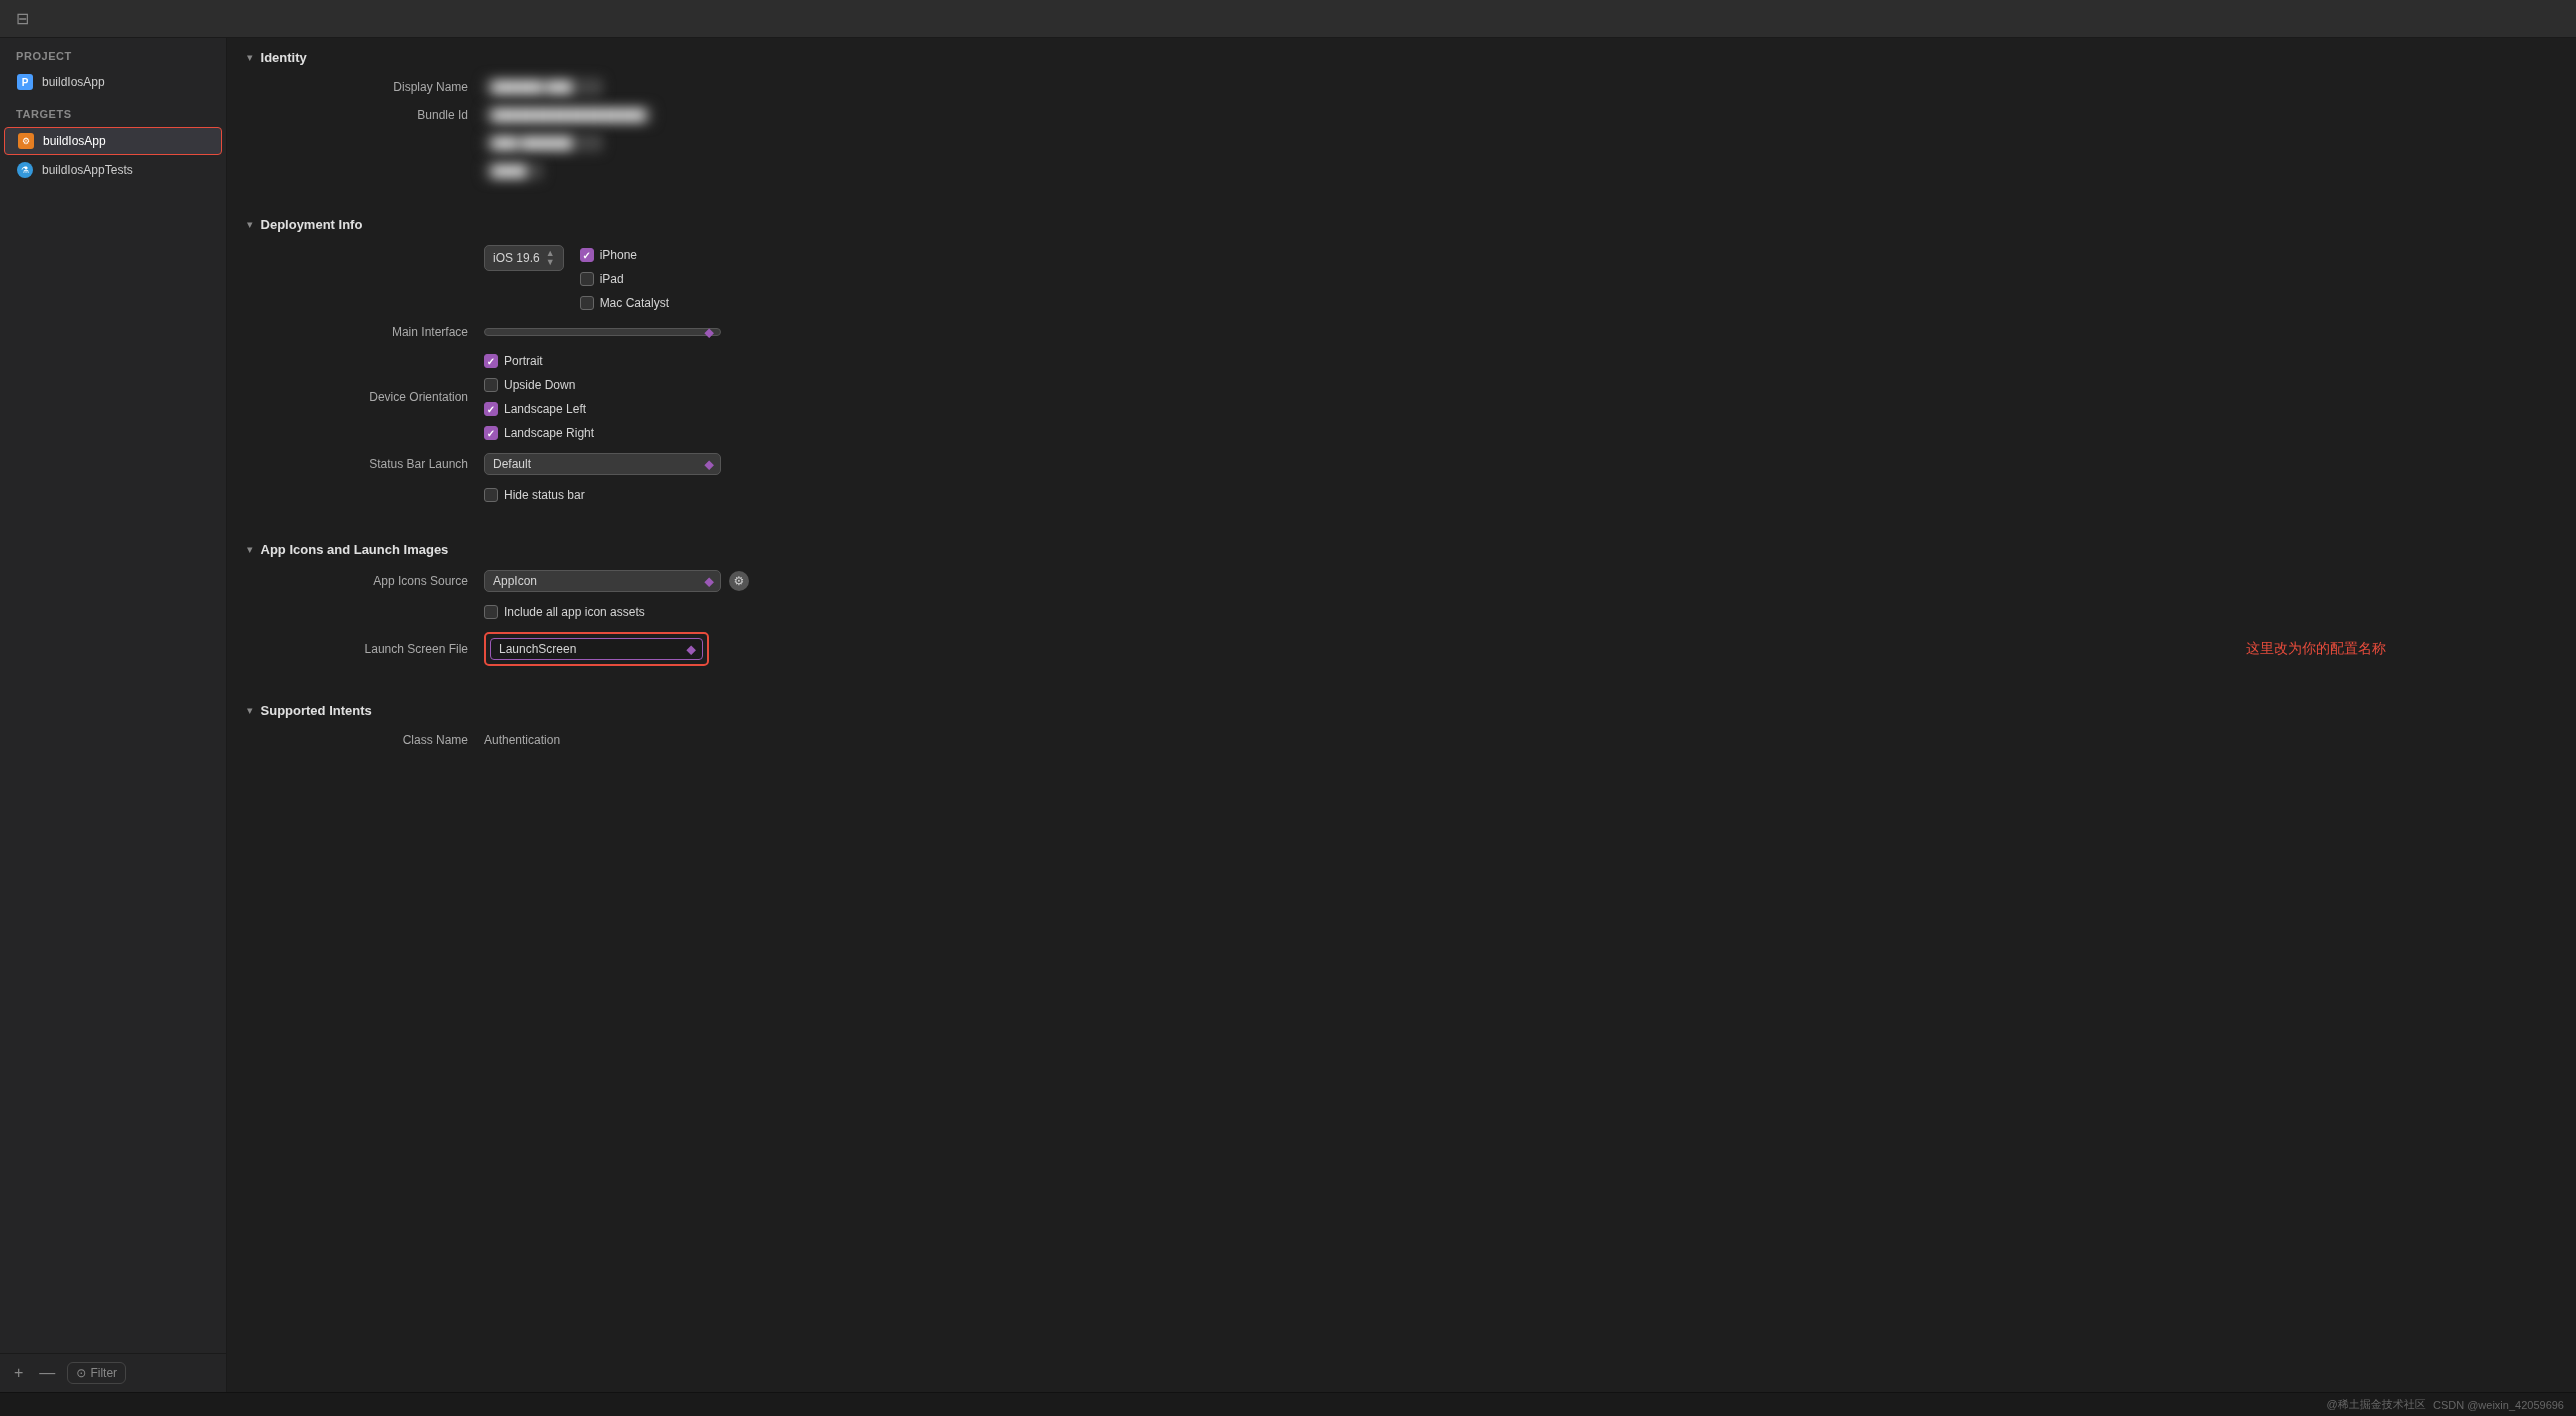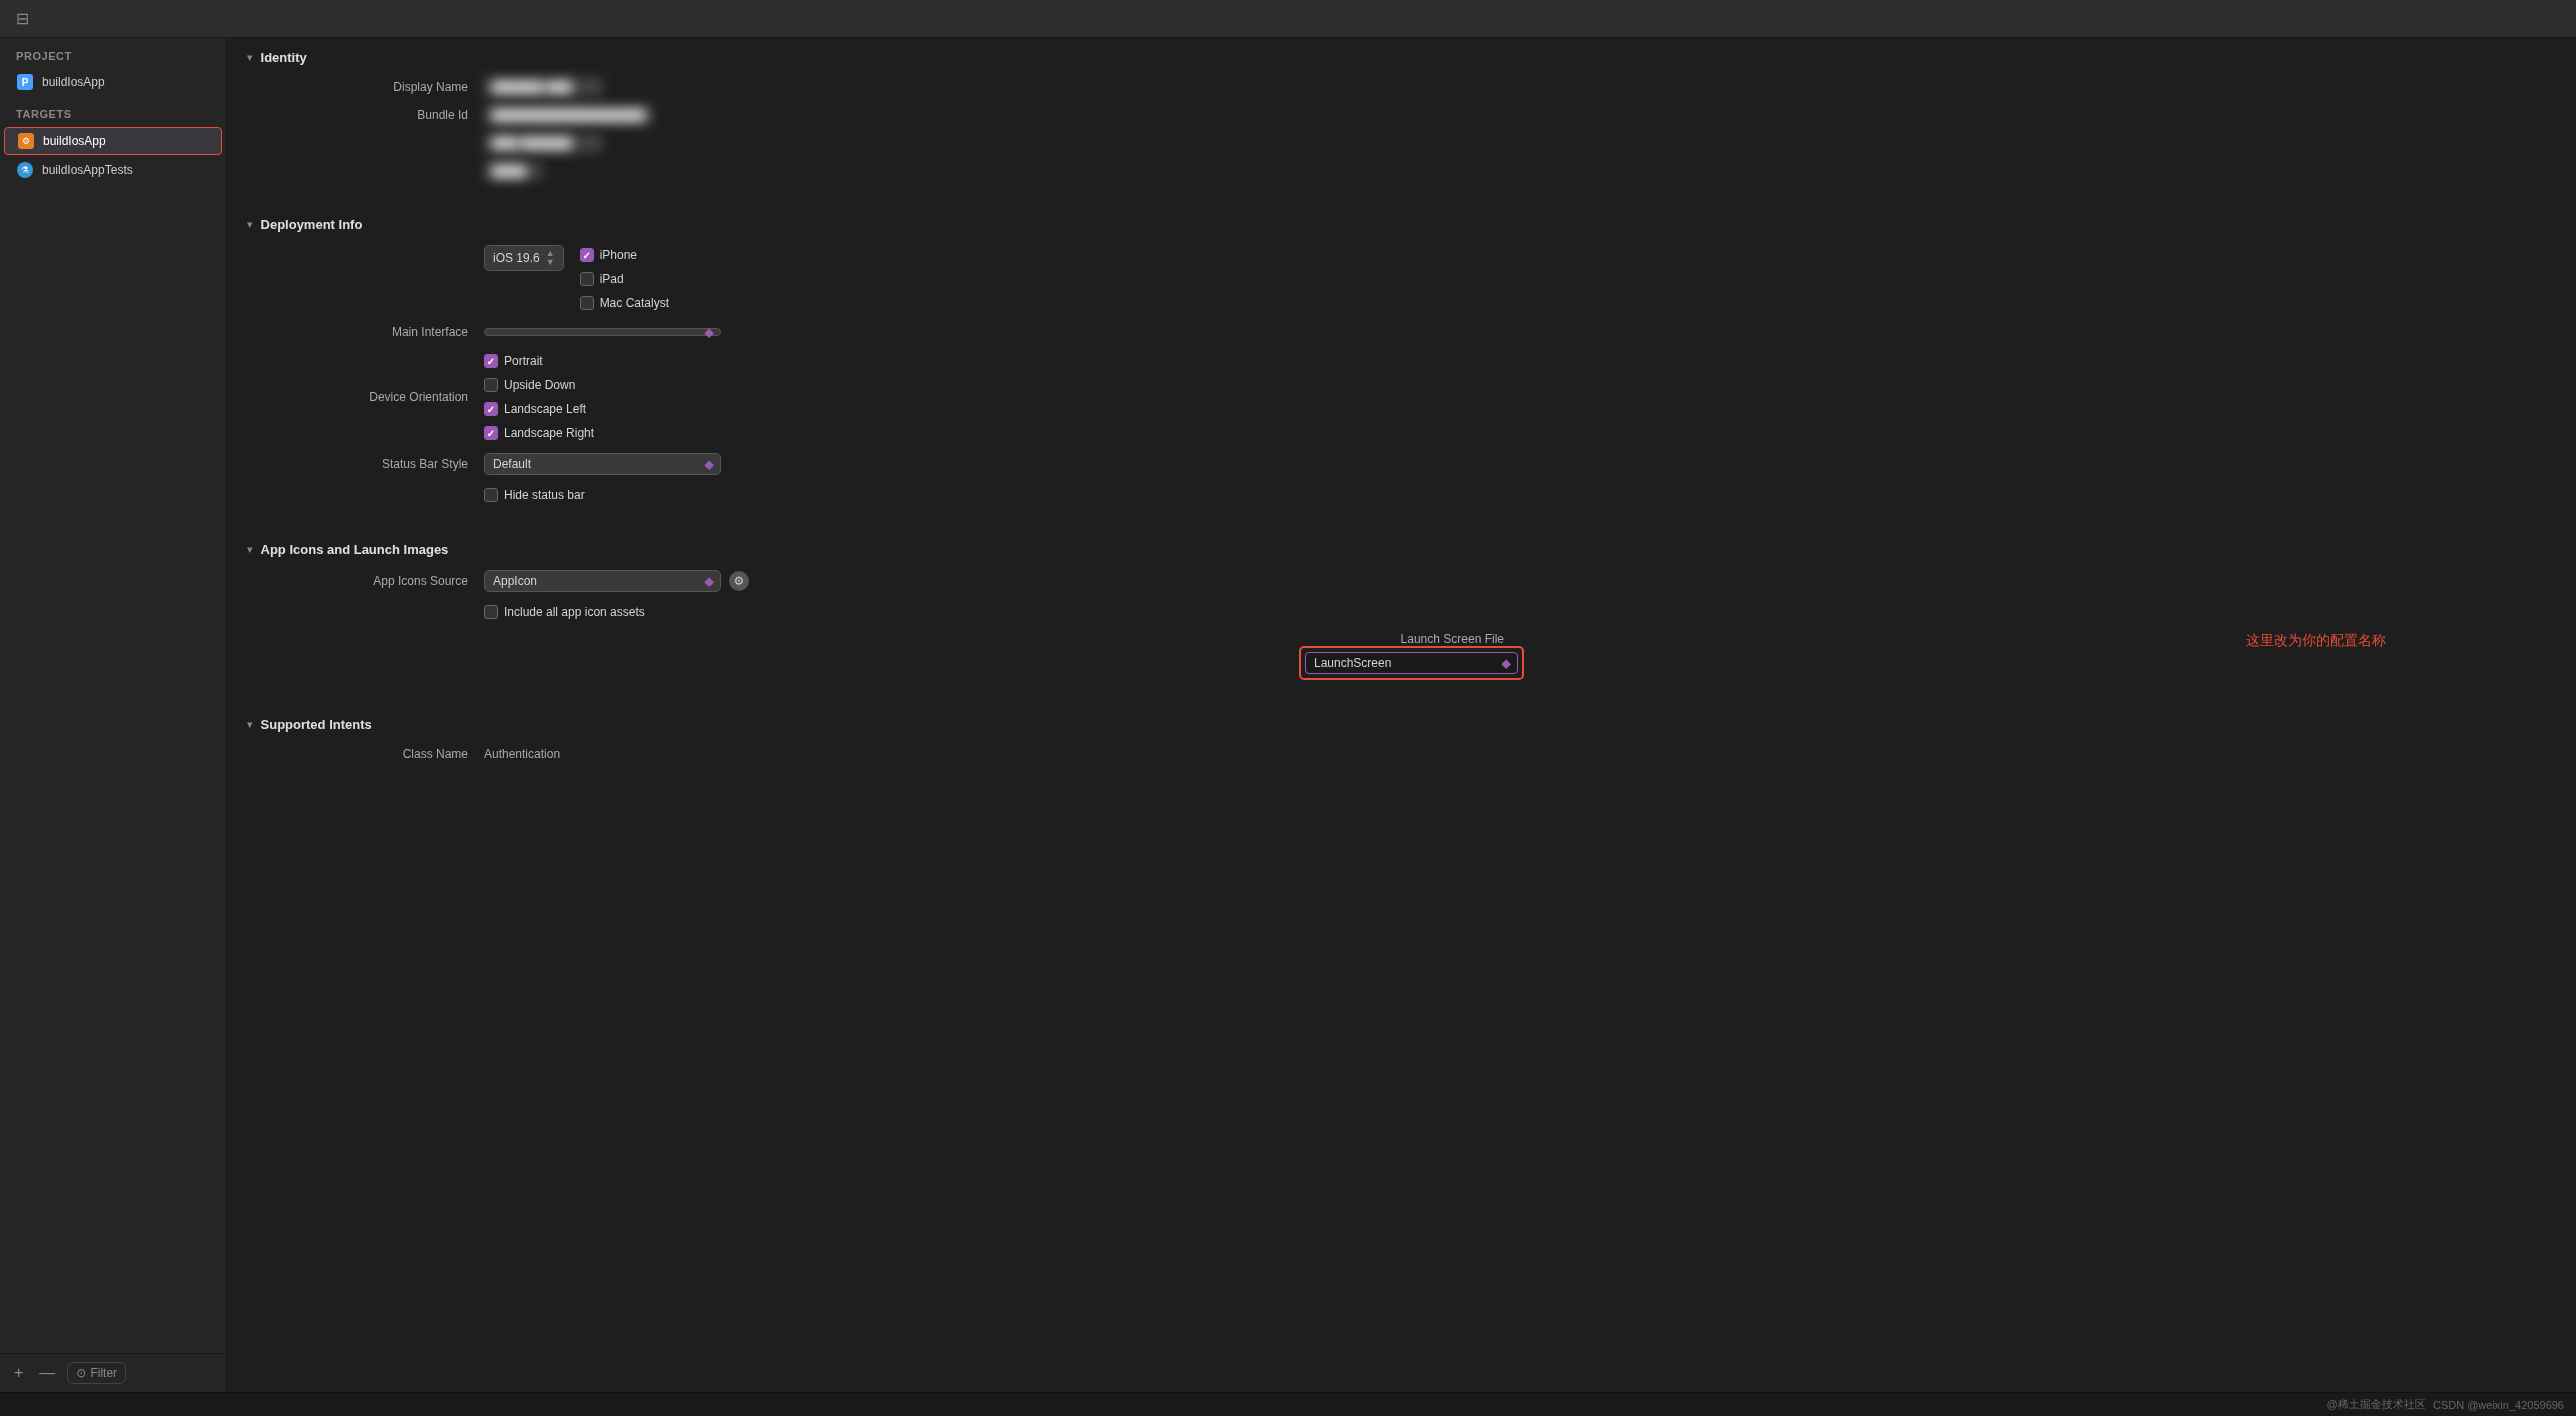--- a/index.html
+++ b/index.html
@@ -390,21 +390,20 @@
       color: #e74c3c;
       font-size: 14px;
       font-weight: 500;
       position: absolute;
       right: 170px;
       white-space: nowrap;
     }
 
     .relative-row {
       position: relative;
-      flex-direction: column;
     }
 
     
     .bottom-bar {
       background: #1a1a1a;
       border-top: 1px solid #111;
       padding: 4px 12px;
       display: flex;
       justify-content: flex-end;
       align-items: center;
@@ -558,21 +557,21 @@
               <span class="checkbox-label">Landscape Left</span>
             </div>
             <div class="checkbox-row">
               <div class="checkbox checked"></div>
               <span class="checkbox-label">Landscape Right</span>
             </div>
           </div>
         </div>
 
         <div class="setting-row">
-          <span class="setting-label">Status Bar Style</span>
+          <span class="setting-label">Status Bar Launch</span>
           <div class="dropdown" style="min-width:237px;">
             <span>Default</span>
             <span class="dropdown-arrow">⬥</span>
           </div>
         </div>
 
         <div class="setting-row">
           <span class="setting-label"></span>
           <div class="checkbox-row">
             <div class="checkbox"></div>

